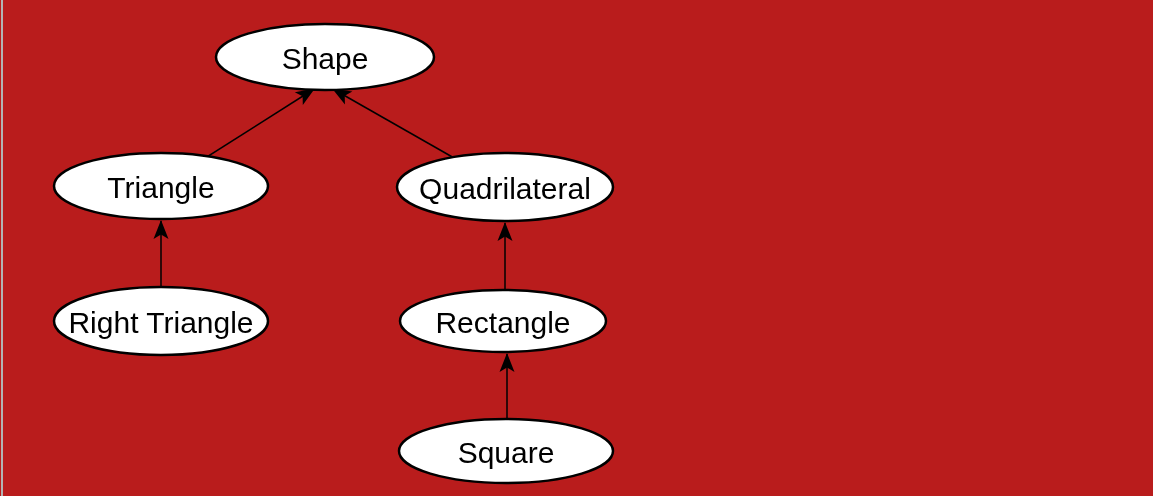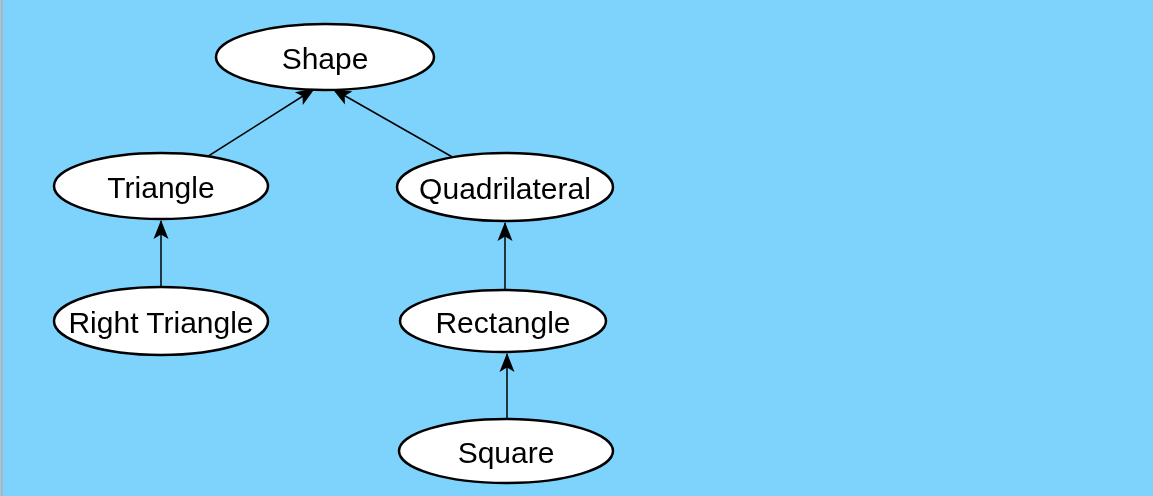--- a/index.html
+++ b/index.html
@@ -37,21 +37,21 @@
   .node-label {
     font-family: "Liberation Sans", sans-serif;
     font-size: 30px;
     text-anchor: middle;
     dominant-baseline: central;
   }
 </style>
 </head>
 <body>
 
-<div class="canvas" style="background: #7dd3fc;">
+<div class="canvas" style="background: #b91c1c;">
   <div class="left-border" style="background: rgb(179, 179, 179);"></div>
   <svg class="diagram" id="diagram-svg" width="1153" height="496" viewBox="0 0 1153 496">
     <defs>
       <marker id="arrowhead" viewBox="0 0 20 17" refX="19" refY="8.5" markerWidth="20" markerHeight="17" markerUnits="userSpaceOnUse" orient="auto">
         <path d="M 1 1 L 20 8.5 L 1 16 L 5.5 8.5 Z" fill="#000000"></path>
       </marker>
     </defs>
     <g id="edges-layer">
         <line x1="161" y1="186" x2="314" y2="89" class="edge-line" stroke="#000000" marker-end="url(#arrowhead)"></line>
         <line x1="505" y1="187" x2="333" y2="89" class="edge-line" stroke="#000000" marker-end="url(#arrowhead)"></line>

